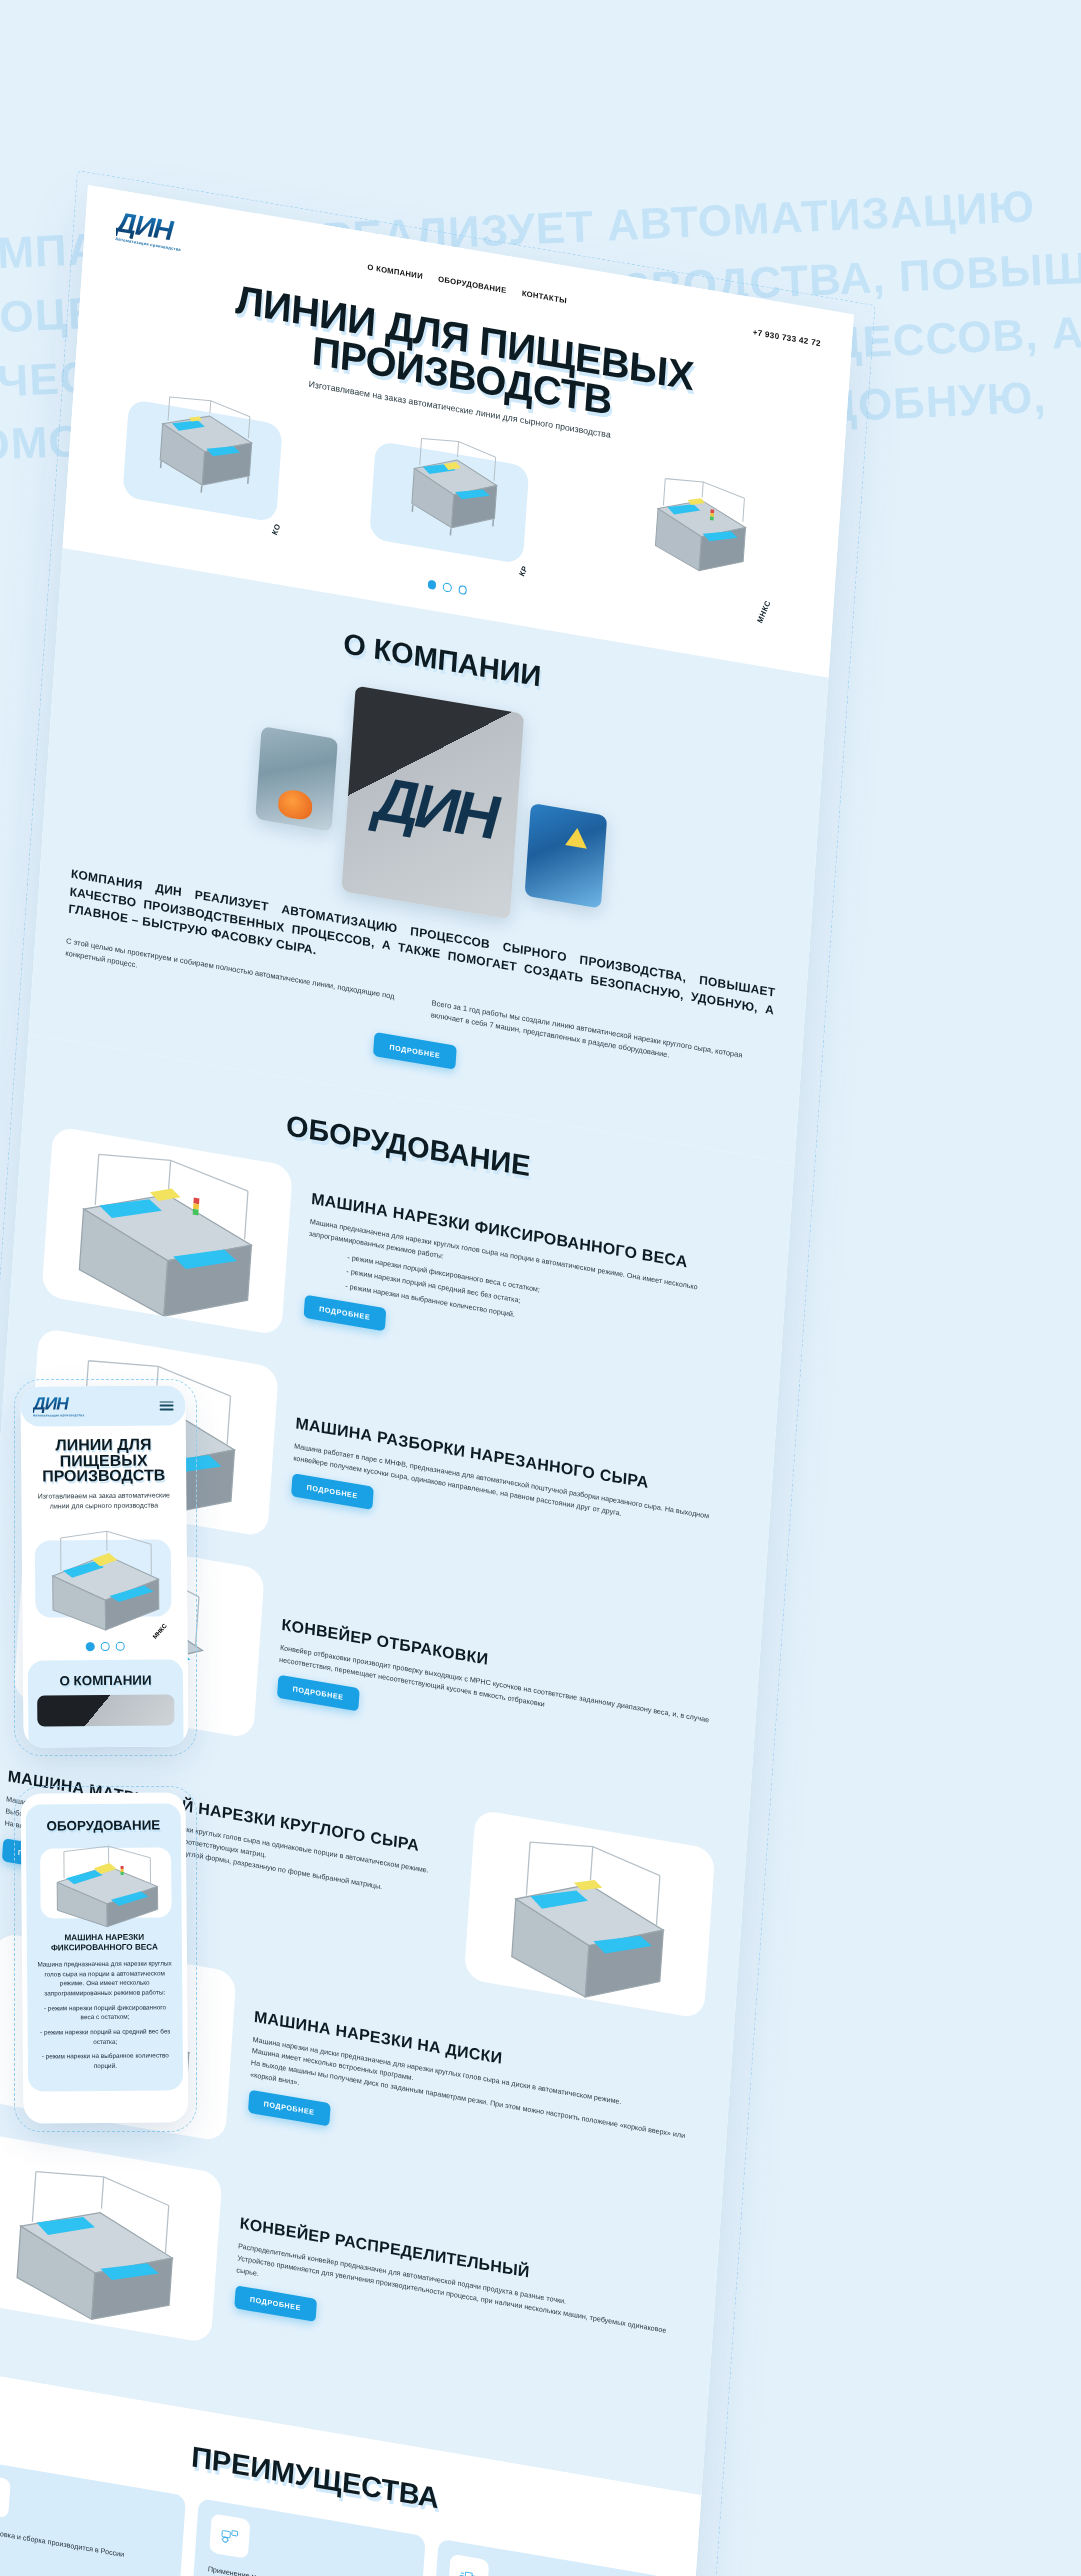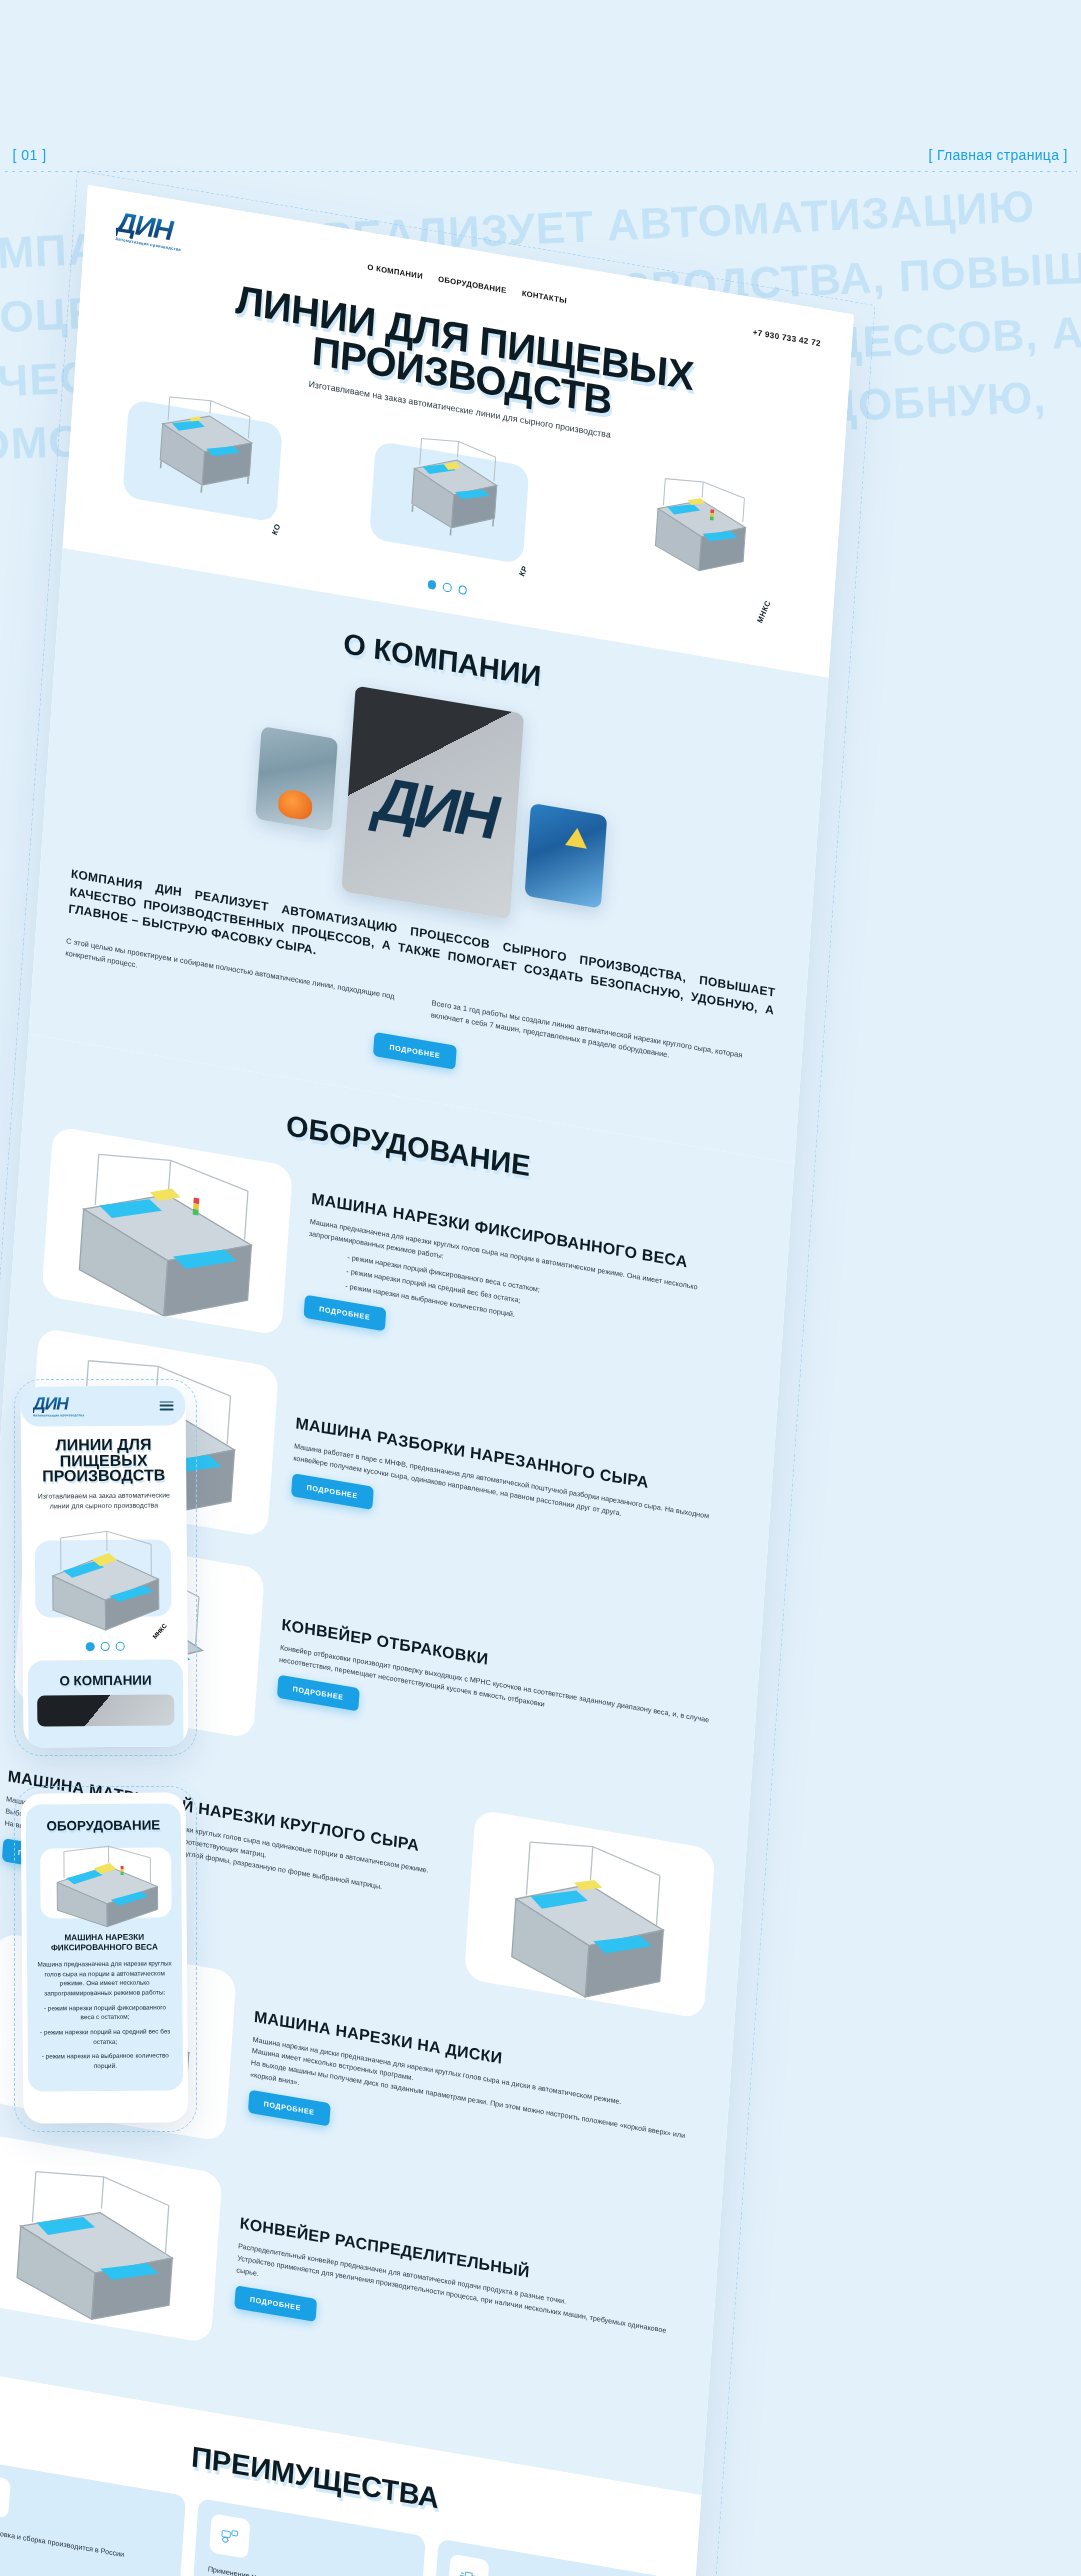--- a/index.html
+++ b/index.html
@@ -162,25 +162,20 @@
 
 <div class="canvas">
 
   <div class="bg-text-wrap">
     <div class="bg-line">КОМПАНИЯ   ДИН   РЕАЛИЗУЕТ   АВТОМАТИЗАЦИЮ</div>
     <div class="bg-line">ПРОЦЕССОВ   СЫРНОГО   ПРОИЗВОДСТВА,   ПОВЫША</div>
     <div class="bg-line">КАЧЕСТВО  ПРОИЗВОДСТВЕННЫХ  ПРОЦЕССОВ,  А ТАК</div>
     <div class="bg-line">ПОМОГАЕТ СОЗДАТЬ БЕЗОПАСНУЮ, УДОБНУЮ,</div>
   </div>
 
-  <div class="meta-row">
-    <div class="meta-num">[ 01 ]</div>
-    <div class="meta-page">[ Главная страница ]</div>
-    <div class="meta-rule"></div>
-  </div>
 
   <div class="desk-outline"></div>
 
   <div class="persp">
   <div class="desk">
 
     <section class="d-hero">
       <div class="d-nav">
         <div class="logo">
           <span class="logo-mark">ДИН</span>

